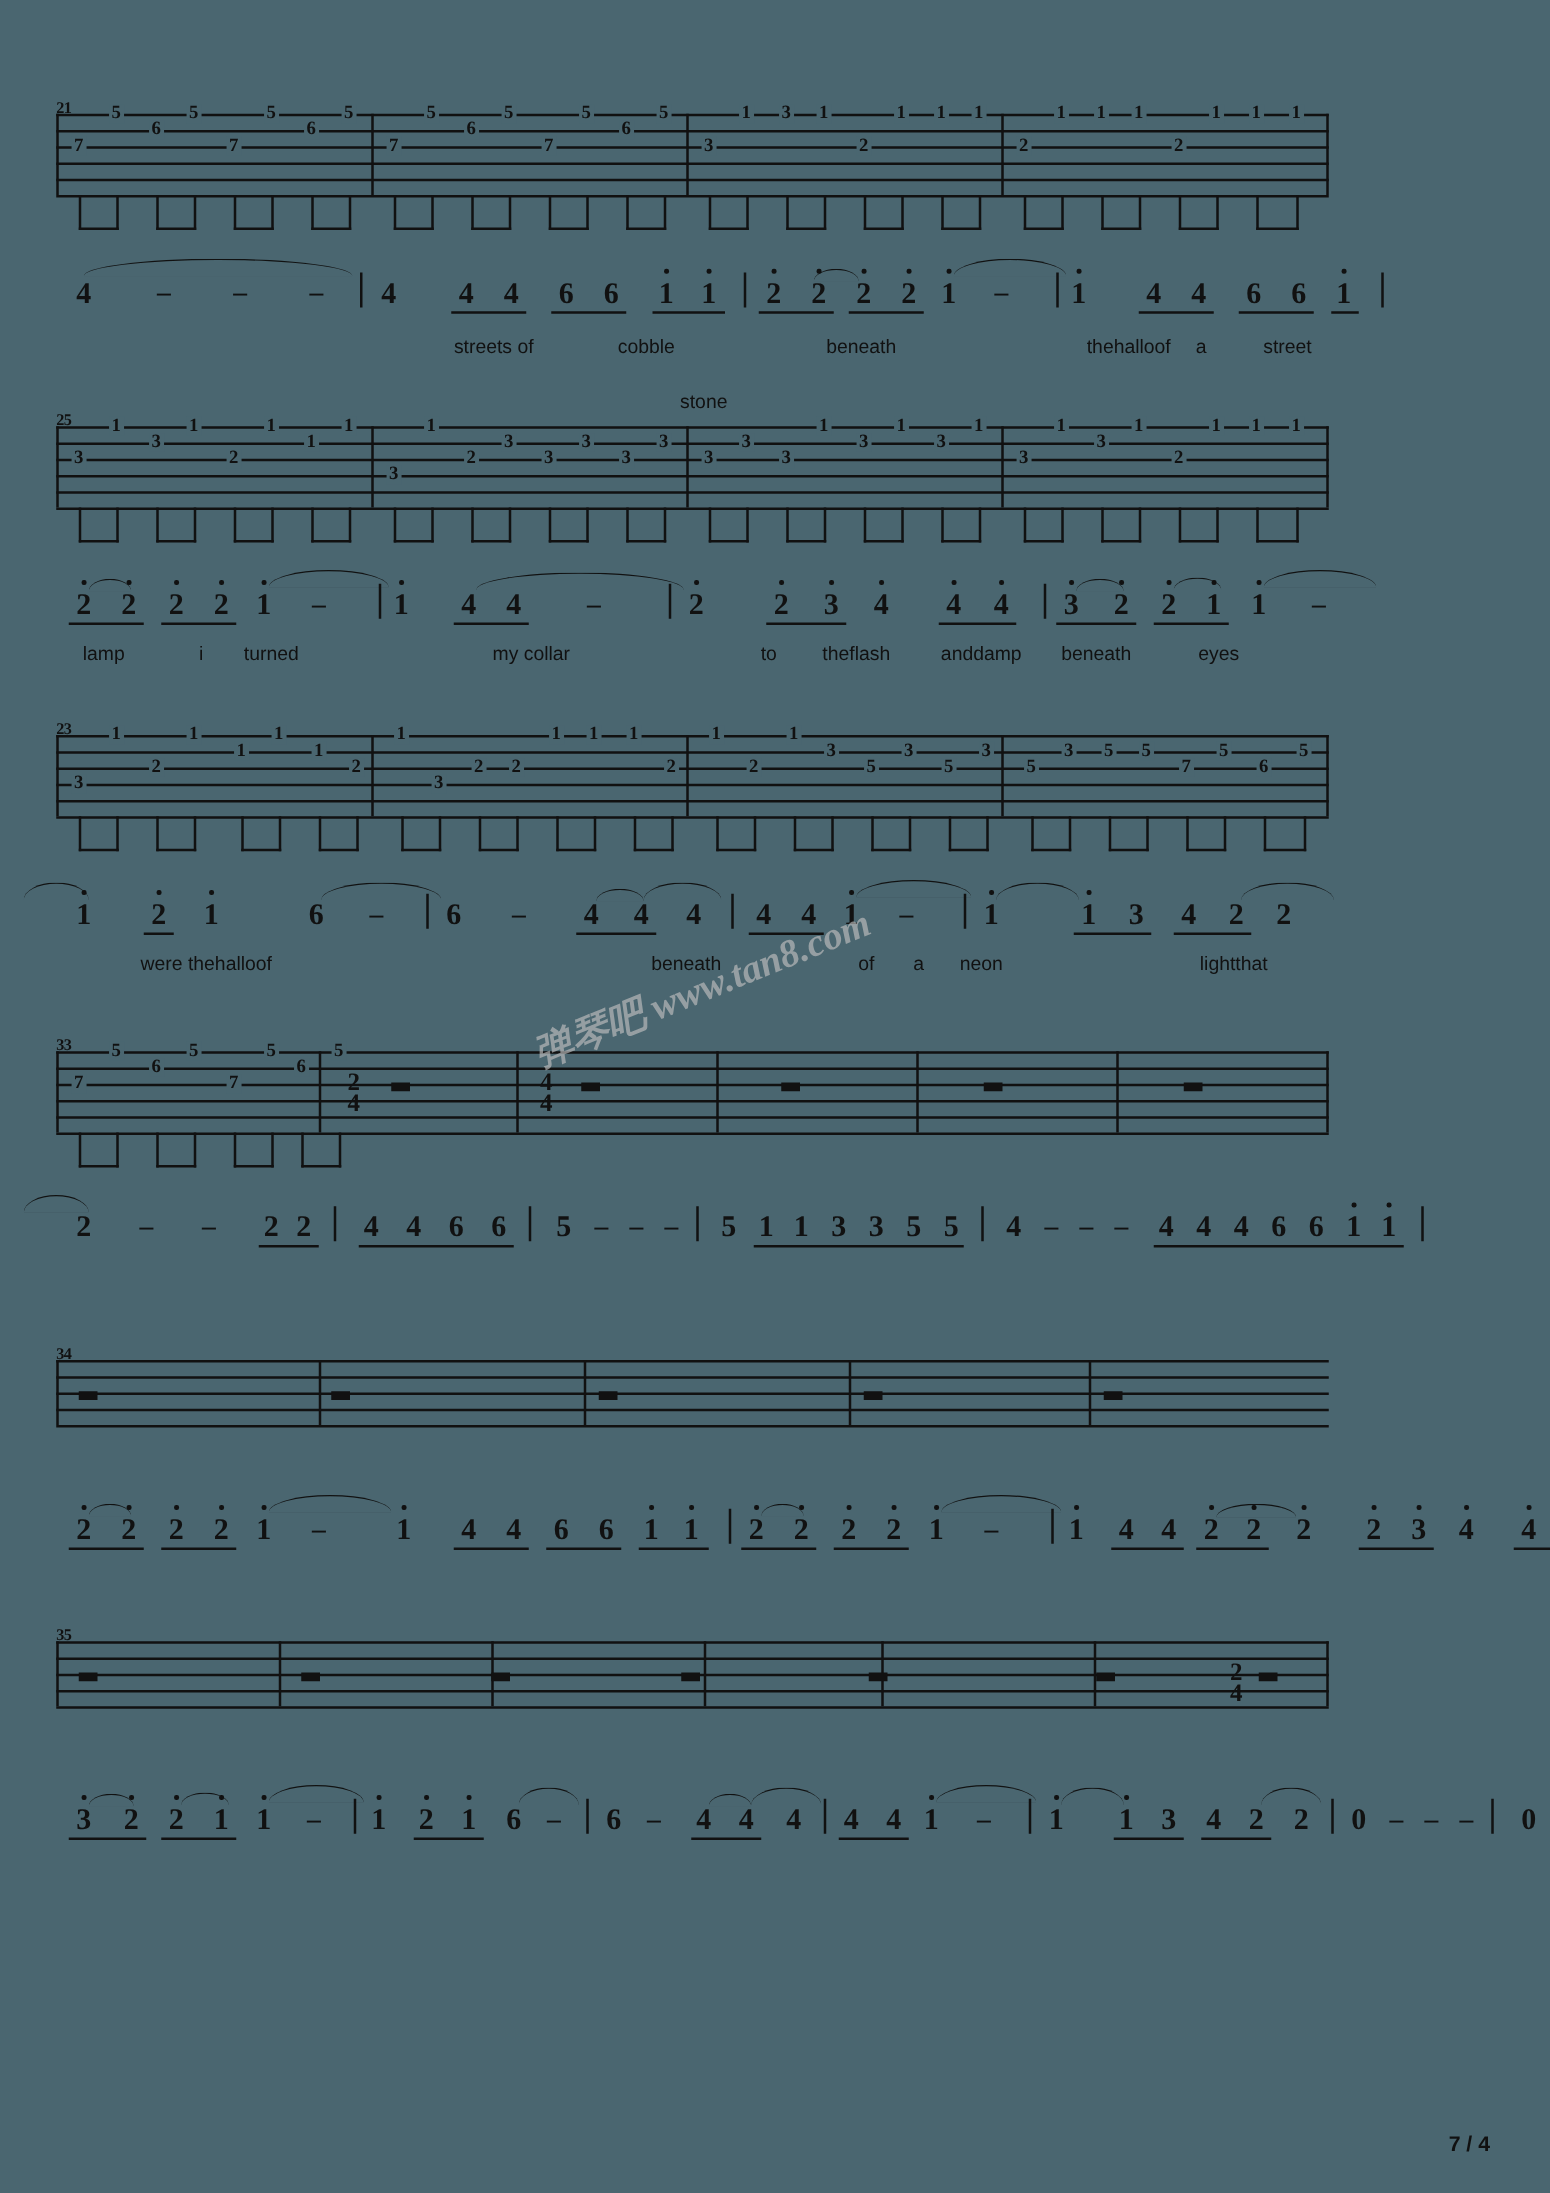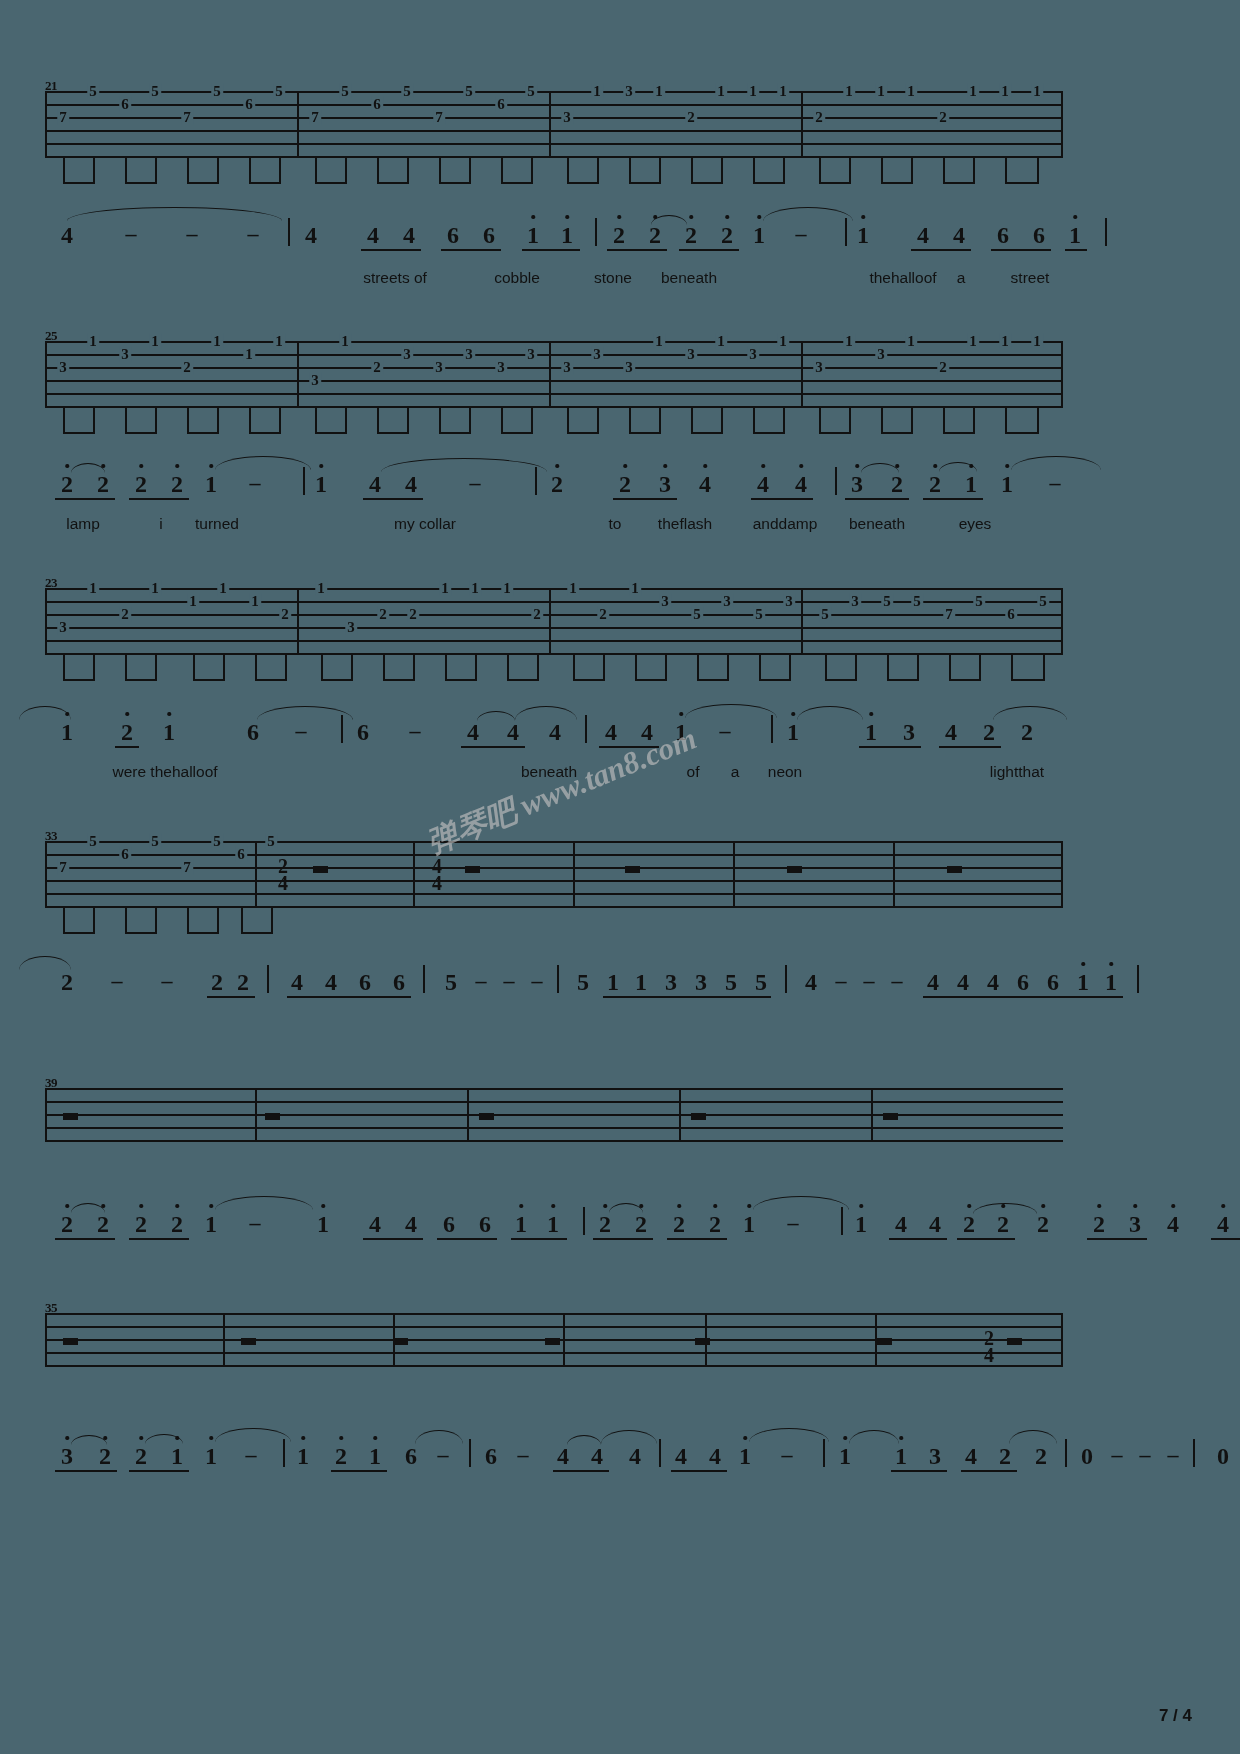--- a/index.html
+++ b/index.html
@@ -270,21 +270,21 @@
     <div class="note" style="left:994px;top:8px;">6</div>
     <div class="ubar" style="left:946px;top:34px;width:60px;"></div>
     <div class="note" style="left:1030px;top:8px;">1<span class="dot-hi"></span></div>
     <div class="ubar" style="left:1020px;top:34px;width:22px;"></div>
     <div class="mbar" style="left:1060px;top:3px;height:28px;"></div>
   </div>
 
   <div class="lyrics" style="top:269px;">
     <div class="lyric" style="left:350px;">streets of</div>
     <div class="lyric" style="left:472px;">cobble</div>
-    <div class="lyric" style="left:568px;">stone</div>
+    <div class="lyric" style="left:518px;margin-top:44px;">stone</div>
     <div class="lyric" style="left:644px;">beneath</div>
     <div class="lyric" style="left:858px;">thehalloof</div>
     <div class="lyric" style="left:916px;">a</div>
     <div class="lyric" style="left:985px;">street</div>
   </div>
 
   <div class="system" style="top:328px;">
     <div class="measure-num" style="left:0px;top:0px;">25</div>
 
     <div class="tabstaff" style="top:13px;">
@@ -591,21 +591,21 @@
     <div class="slur" style="left:948px;top:-6px;width:74px;"></div>
     <div class="note" style="left:982px;top:8px;">2</div>
   </div>
 
   <div class="lyrics" style="top:763px;">
     <div class="lyric" style="left:120px;">were thehalloof</div>
     <div class="lyric" style="left:504px;">beneath</div>
     <div class="lyric" style="left:648px;">of</div>
     <div class="lyric" style="left:690px;">a</div>
     <div class="lyric" style="left:740px;">neon</div>
-    <div class="lyric" style="left:950px;padding-left:44px;">lightthat</div>
+    <div class="lyric" style="left:920px;padding-left:44px;">lightthat</div>
   </div>
 
   <div class="system" style="top:828px;">
     <div class="measure-num" style="left:0px;top:0px;">33</div>
 
     <div class="tabstaff" style="top:13px;">
       <div class="line" style="top:0px;"></div>
       <div class="line" style="top:13px;"></div>
       <div class="line" style="top:26px;"></div>
       <div class="line" style="top:39px;"></div>
@@ -694,21 +694,21 @@
     <div class="note" style="left:948px;top:8px;">4</div>
     <div class="note" style="left:978px;top:8px;">6</div>
     <div class="note" style="left:1008px;top:8px;">6</div>
     <div class="note" style="left:1038px;top:8px;">1<span class="dot-hi"></span></div>
     <div class="note" style="left:1066px;top:8px;">1<span class="dot-hi"></span></div>
     <div class="ubar" style="left:878px;top:34px;width:200px;"></div>
     <div class="mbar" style="left:1092px;top:3px;height:28px;"></div>
   </div>
 
   <div class="system" style="top:1075px;">
-    <div class="measure-num" style="left:0px;top:0px;">39</div>
+    <div class="measure-num" style="left:0px;top:0px;">34</div>
 
     <div class="tabstaff" style="top:13px;">
       <div class="line" style="top:0px;"></div>
       <div class="line" style="top:13px;"></div>
       <div class="line" style="top:26px;"></div>
       <div class="line" style="top:39px;"></div>
       <div class="line" style="top:52px;"></div>
       <div class="bar" style="left:0px;height:52px;"></div>
       <div class="bar" style="left:210px;height:52px;"></div>
       <div class="bar" style="left:422px;height:52px;"></div>

